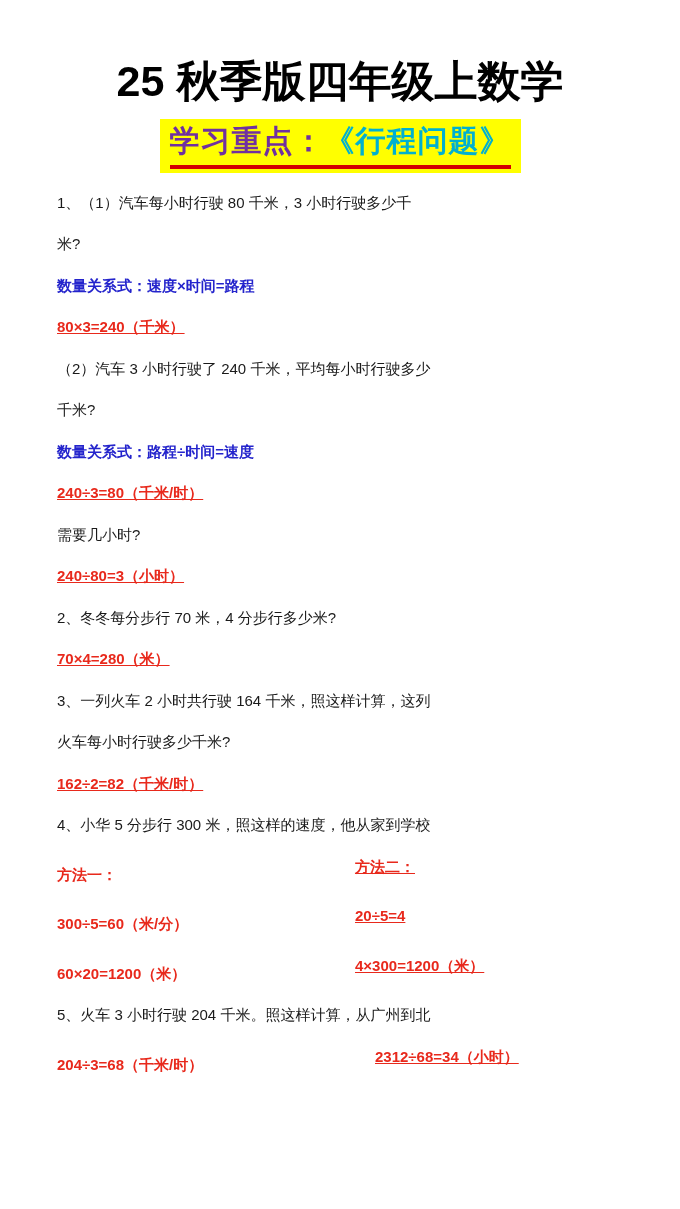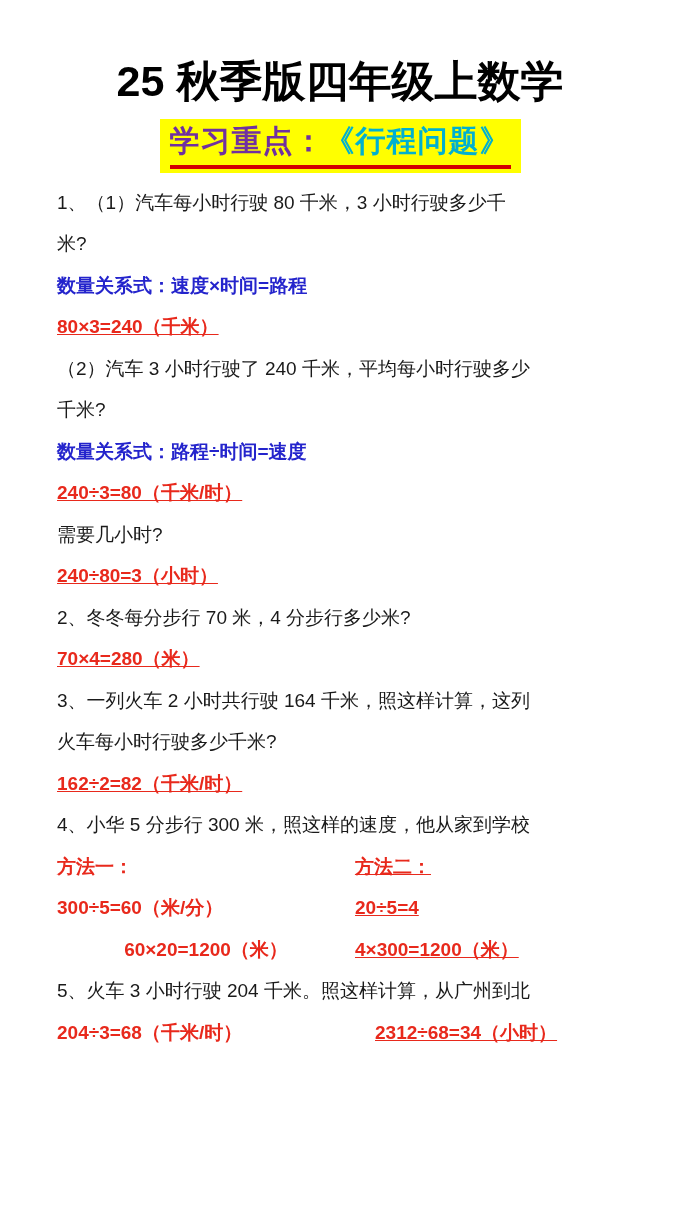--- a/index.html
+++ b/index.html
@@ -17,27 +17,27 @@
     padding:2px 10px 4px 10px;
   }
   .subtitle-inner{
     display:inline-block;border-bottom:4px solid var(--underline,#d40000);
     padding-bottom:3px;font-size:30px;font-weight:800;letter-spacing:1px;
   }
   .subtitle-label{color:var(--purple,#7030a0);}
   .subtitle-topic{color:var(--cyan,#00b0d0);}
   .content{
     margin:9px 0 0 57px;
-    font-size:19px;line-height:41.5px;
+    font-size:15px;line-height:41.5px;
   }
   .line{white-space:nowrap;}
   .line.black{color:var(--black,#1a1a1a);font-weight:400;}
   .line.blue{color:var(--blue,#2424cc);font-weight:700;}
   .line.red{color:var(--red,#e8291c);font-weight:700;text-decoration:underline;}
-  .col-left{display:inline-block;vertical-align:top;}
+  .col-left{display:inline-block;vertical-align:top;margin-top:8px;}
 </style>
 </head>
 <body>
 
 <div class="page-title">25 秋季版四年级上数学</div>
 
 <div class="subtitle-row">
   <span class="subtitle-hl">
     <span class="subtitle-inner">
       <span class="subtitle-label">学习重点：</span><span class="subtitle-topic">《行程问题》</span>
@@ -57,16 +57,16 @@
     <div class="line black">需要几小时?</div>
     <div class="line red">240÷80=3（小时）</div>
     <div class="line black">2、冬冬每分步行 70 米，4 分步行多少米?</div>
     <div class="line red">70×4=280（米）</div>
     <div class="line black">3、一列火车 2 小时共行驶 164 千米，照这样计算，这列</div>
     <div class="line black">火车每小时行驶多少千米?</div>
     <div class="line red">162÷2=82（千米/时）</div>
     <div class="line black">4、小华 5 分步行 300 米，照这样的速度，他从家到学校</div>
     <div class="line red"><span class="col-left" style="width: 298px;">方法一：</span><span>方法二：</span></div>
     <div class="line red"><span class="col-left" style="width: 298px;">300÷5=60（米/分）</span><span>20÷5=4</span></div>
-    <div class="line red"><span class="col-left" style="width: 298px; text-align: center;">60×20=1200（米）</span><span>4×300=1200（米）</span></div>
+    <div class="line red"><span class="col-left" style="width: 298px;">60×20=1200（米）</span><span>4×300=1200（米）</span></div>
     <div class="line black">5、火车 3 小时行驶 204 千米。照这样计算，从广州到北</div>
     <div class="line red"><span class="col-left" style="width: 318px;">204÷3=68（千米/时）</span><span>2312÷68=34（小时）</span></div>
   </div>
 
 </body></html>

